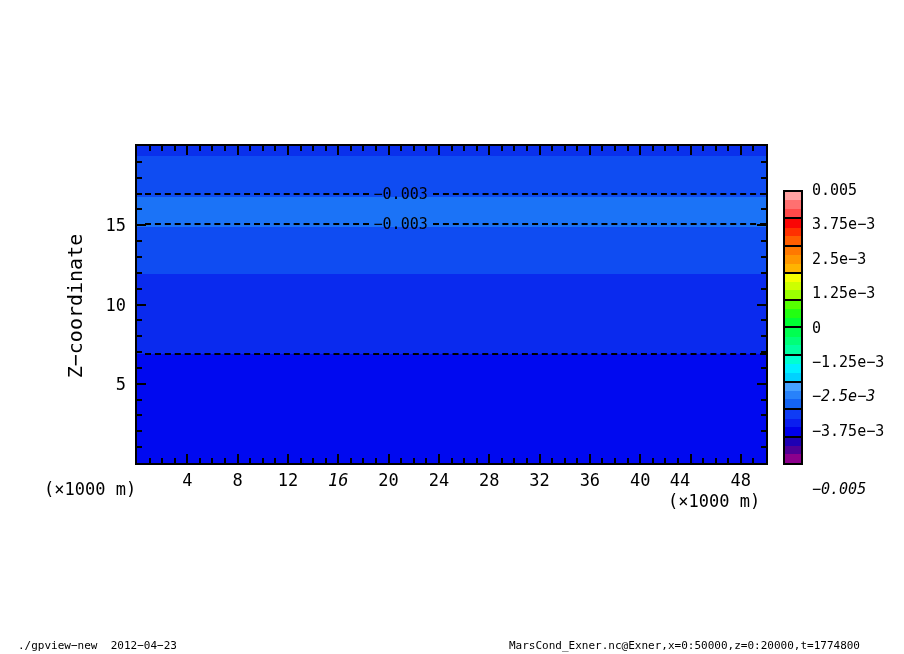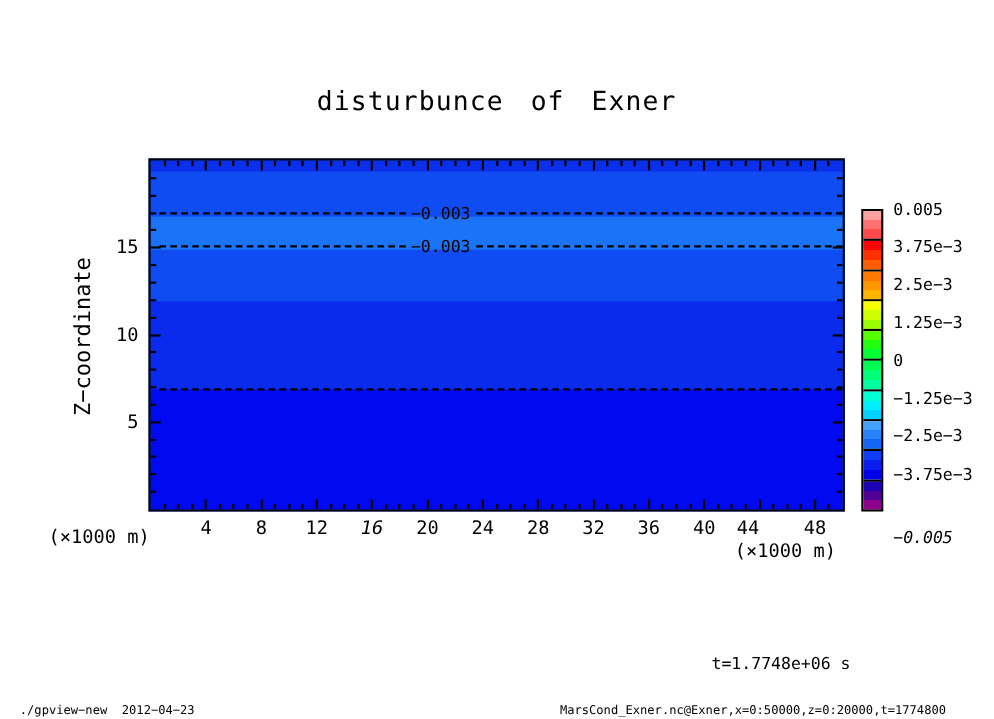--- a/index.html
+++ b/index.html
@@ -32,21 +32,20 @@
   .cbseg:last-child{border-bottom:none;}
   .cblabel{position:absolute;left:812px;font-size:15px;}
   .xticklab{position:absolute;top:470px;width:44px;text-align:center;font-size:17px;}
   .yticklab{position:absolute;left:78px;width:48px;text-align:right;font-size:17px;}
 </style>
 </head>
 <body>
 
 <div class="canvas">
 
-  <div class="title">disturbunce of Exner</div>
 
   <div class="ylabel">Z−coordinate</div>
 
   <div id="plot">
       <div class="band" style="top: 0px; height: 10.51px; background: rgb(10, 48, 236);"></div>
       <div class="band" style="top: 9.51px; height: 42.21px; background: rgb(15, 76, 242);"></div>
       <div class="band" style="top: 50.72px; height: 31.115px; background: rgb(27, 115, 247);"></div>
       <div class="band" style="top: 80.835px; height: 48.55px; background: rgb(15, 76, 242);"></div>
       <div class="band" style="top: 128.385px; height: 80.25px; background: rgb(10, 42, 238);"></div>
       <div class="band" style="top: 207.635px; height: 110.365px; background: rgb(0, 9, 240);"></div>
@@ -198,21 +197,20 @@
       <div class="tick" style="top: 30.7px; height: 2px; width: 5px; left: 0px;"></div>
       <div class="tick" style="top: 30.7px; height: 2px; width: 5px; right: 0px;"></div>
       <div class="tick" style="top: 14.85px; height: 2px; width: 5px; left: 0px;"></div>
       <div class="tick" style="top: 14.85px; height: 2px; width: 5px; right: 0px;"></div>
     </div>
 
   <div class="unit unit-left">(×1000 m)</div>
   <div class="unit unit-right">(×1000 m)</div>
 
 
-  <div class="note-time">t=1.7748e+06 s</div>
 
   <div id="colorbar">
       <div class="cbseg" style="background: linear-gradient(rgb(255, 160, 160) 0%, rgb(255, 160, 160) 33%, rgb(255, 112, 112) 33%, rgb(255, 112, 112) 66%, rgb(255, 74, 74) 66%, rgb(255, 74, 74) 100%);"></div>
       <div class="cbseg" style="background: linear-gradient(rgb(250, 5, 5) 0%, rgb(250, 5, 5) 33%, rgb(255, 48, 0) 33%, rgb(255, 48, 0) 66%, rgb(255, 94, 0) 66%, rgb(255, 94, 0) 100%);"></div>
       <div class="cbseg" style="background: linear-gradient(rgb(255, 120, 0) 0%, rgb(255, 120, 0) 33%, rgb(255, 150, 0) 33%, rgb(255, 150, 0) 66%, rgb(255, 180, 0) 66%, rgb(255, 180, 0) 100%);"></div>
       <div class="cbseg" style="background: linear-gradient(rgb(245, 255, 0) 0%, rgb(245, 255, 0) 33%, rgb(205, 255, 0) 33%, rgb(205, 255, 0) 66%, rgb(155, 255, 0) 66%, rgb(155, 255, 0) 100%);"></div>
       <div class="cbseg" style="background: linear-gradient(rgb(85, 255, 0) 0%, rgb(85, 255, 0) 33%, rgb(34, 255, 17) 33%, rgb(34, 255, 17) 66%, rgb(0, 255, 51) 66%, rgb(0, 255, 51) 100%);"></div>
       <div class="cbseg" style="background: linear-gradient(rgb(0, 255, 80) 0%, rgb(0, 255, 80) 33%, rgb(0, 255, 120) 33%, rgb(0, 255, 120) 66%, rgb(0, 255, 160) 66%, rgb(0, 255, 160) 100%);"></div>
       <div class="cbseg" style="background: linear-gradient(rgb(0, 255, 210) 0%, rgb(0, 255, 210) 33%, rgb(0, 240, 255) 33%, rgb(0, 240, 255) 66%, rgb(0, 210, 255) 66%, rgb(0, 210, 255) 100%);"></div>
       <div class="cbseg" style="background: linear-gradient(rgb(70, 160, 255) 0%, rgb(70, 160, 255) 33%, rgb(40, 130, 250) 33%, rgb(40, 130, 250) 66%, rgb(20, 100, 245) 66%, rgb(20, 100, 245) 100%);"></div>
@@ -237,16 +235,16 @@
     <div class="xticklab" style="left: 718.84px;">48</div>
     <div class="yticklab" style="top: 373.75px;">5</div>
     <div class="yticklab" style="top: 294.5px;">10</div>
     <div class="yticklab" style="top: 215.25px;">15</div>
     <div class="cblabel" style="top: 181px;">0.005</div>
     <div class="cblabel" style="top: 215.375px;">3.75e−3</div>
     <div class="cblabel" style="top: 249.75px;">2.5e−3</div>
     <div class="cblabel" style="top: 284.125px;">1.25e−3</div>
     <div class="cblabel" style="top: 318.5px;">0</div>
     <div class="cblabel" style="top: 352.875px;">−1.25e−3</div>
-    <div class="cblabel" style="top: 387.25px;">−2.5e−3</div>
+    <div class="cblabel" style="top: 387.25px; font-style: italic;">−2.5e−3</div>
     <div class="cblabel" style="top: 421.625px;">−3.75e−3</div>
     <div class="cblabel" style="top: 480px; font-style: italic;">−0.005</div>
   </div>
 
 </body></html>

